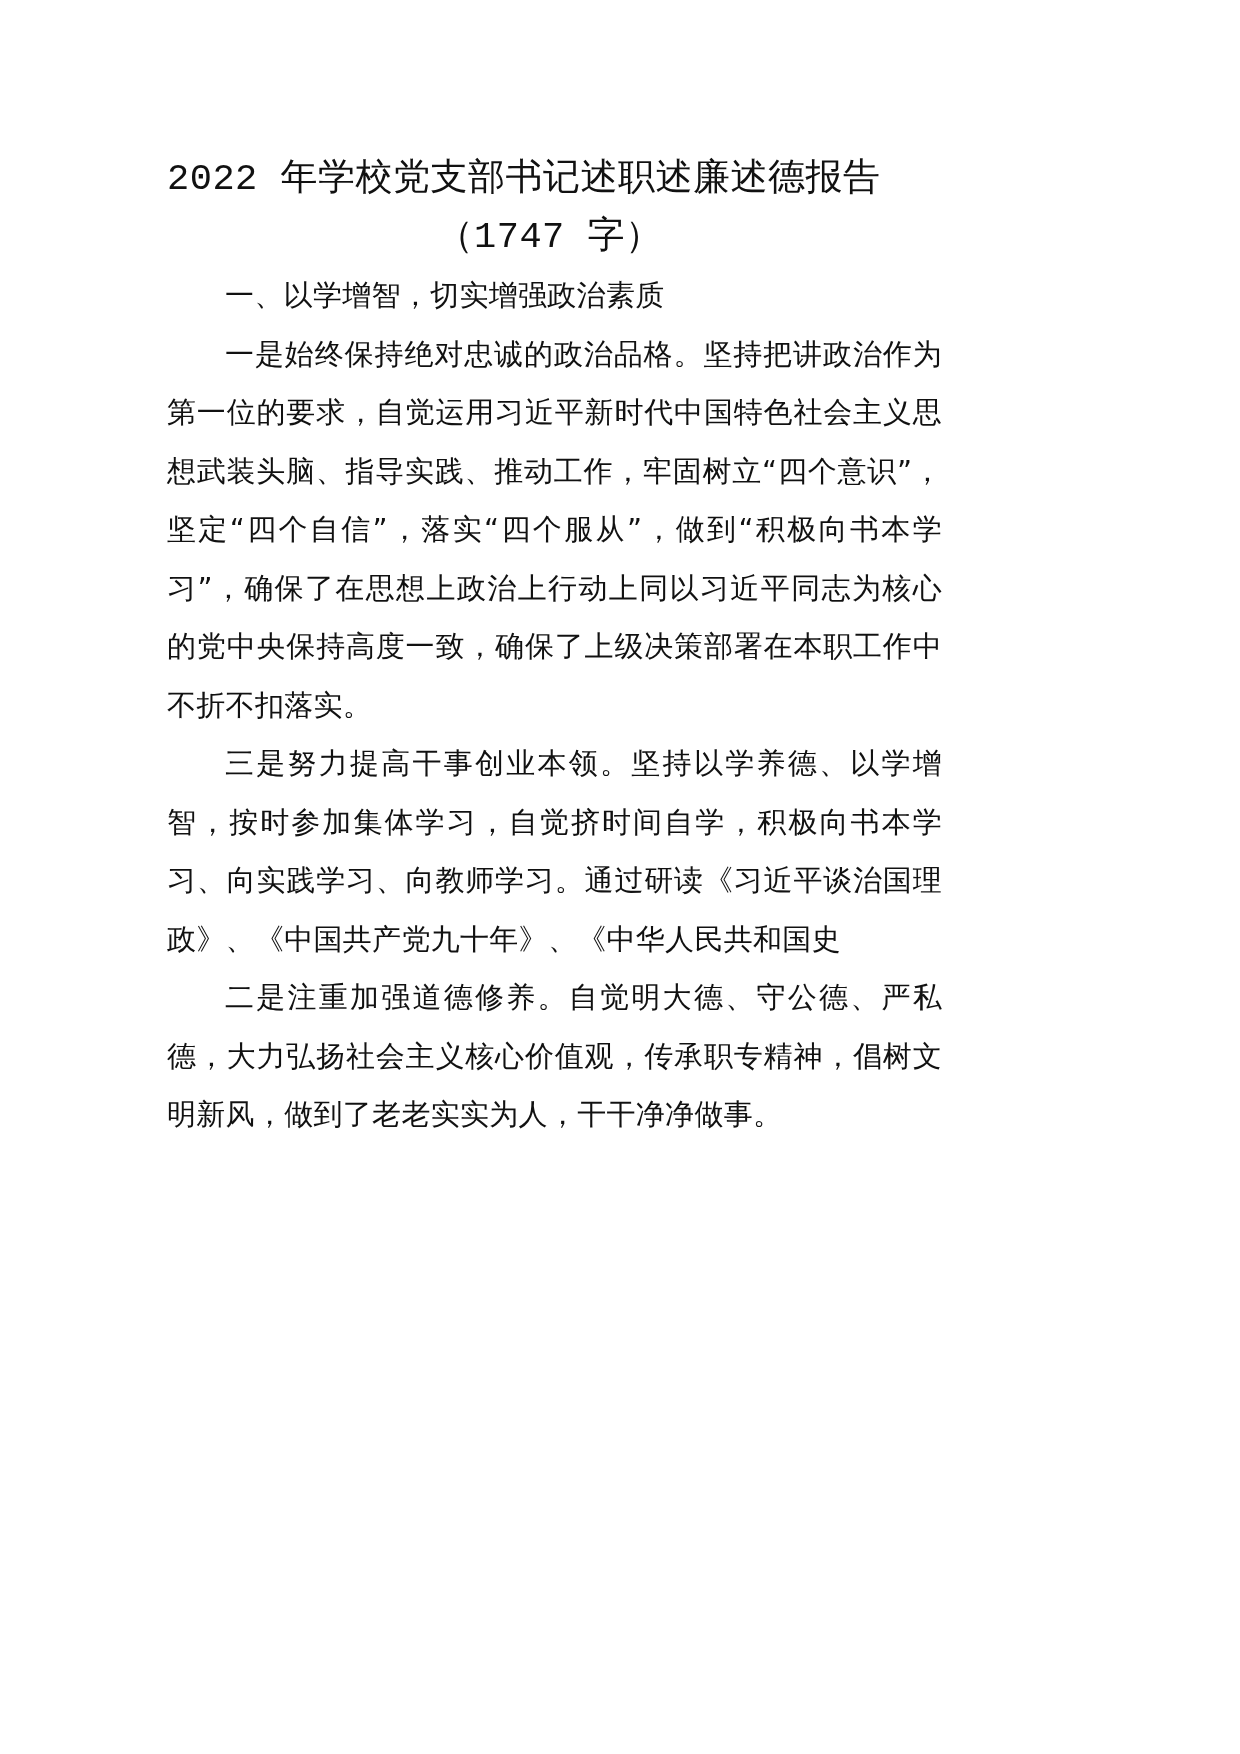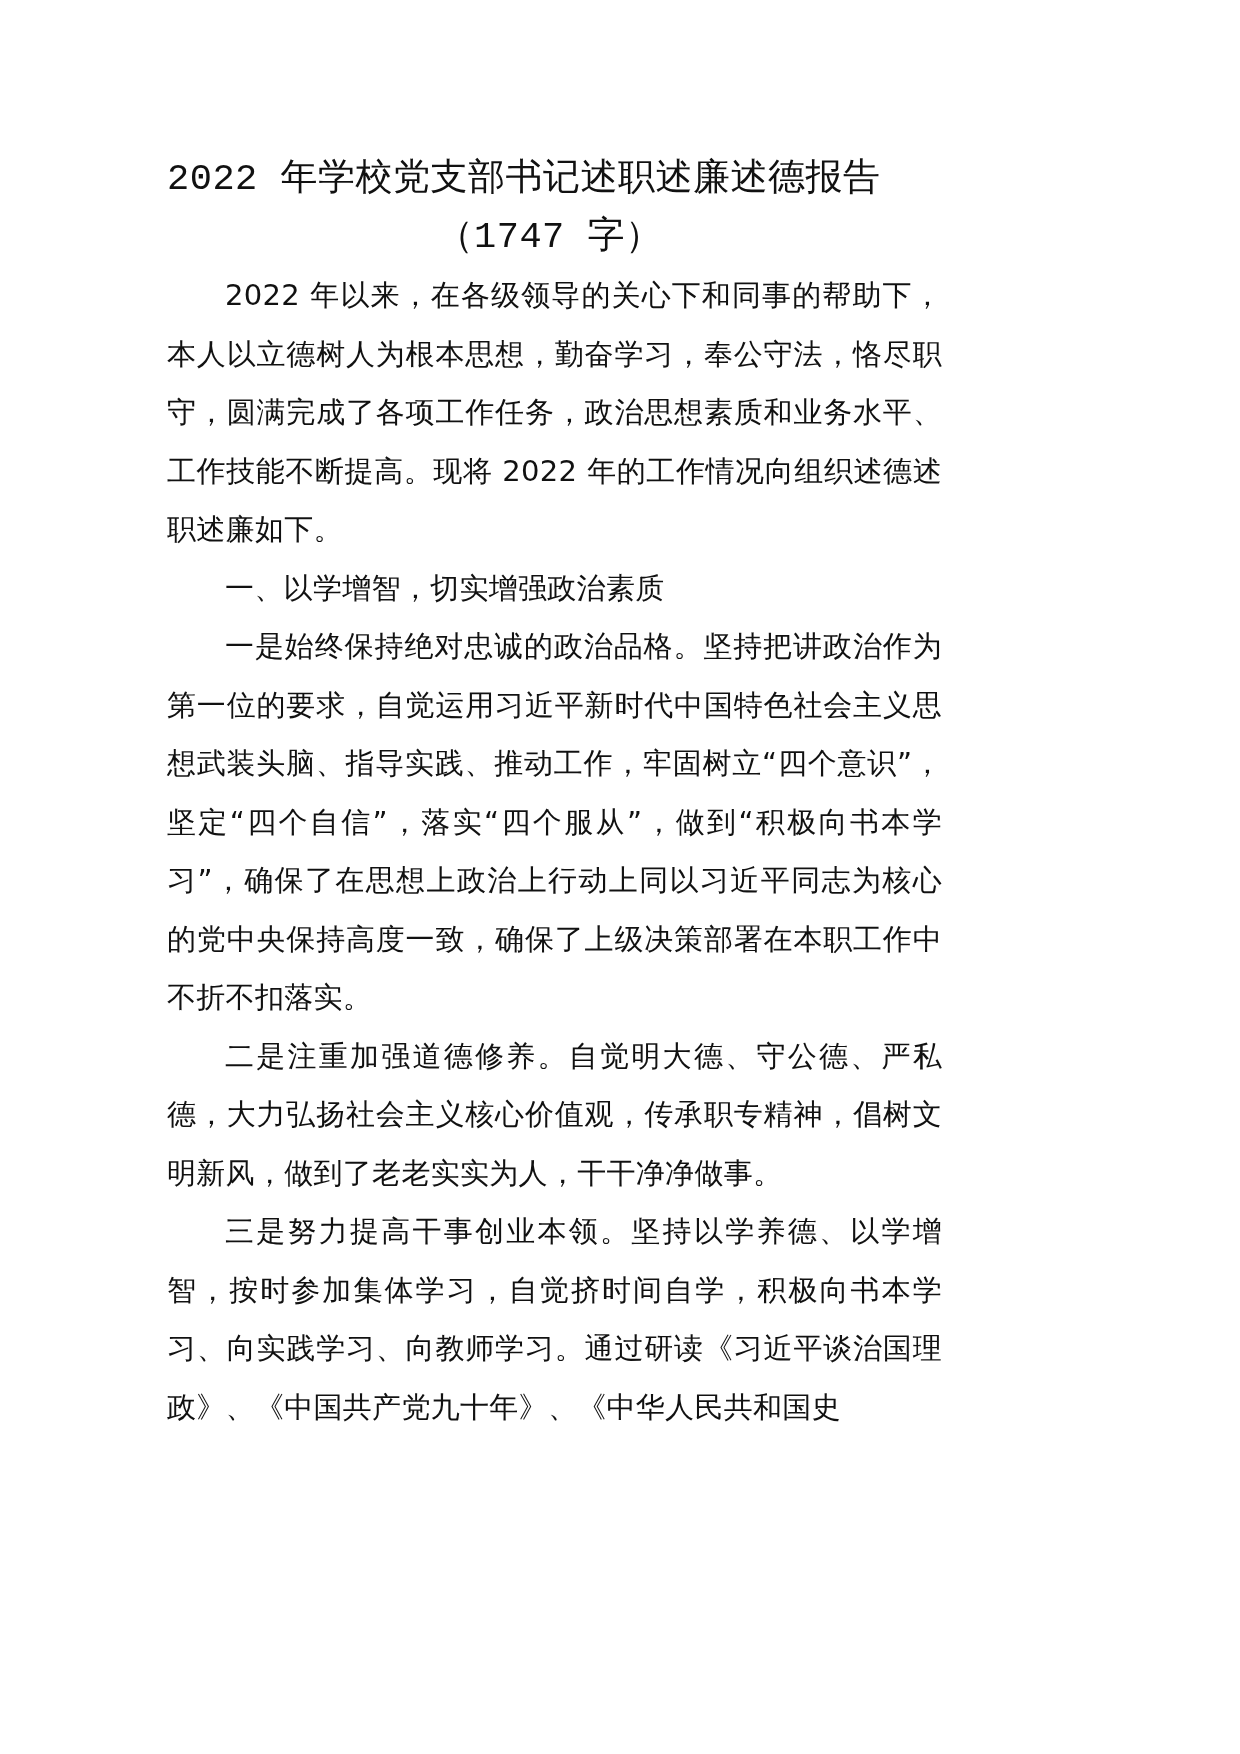--- a/index.html
+++ b/index.html
@@ -20,18 +20,17 @@
   .heading { text-indent: 58px; }
 </style>
 </head>
 <body>
 
 <div class="page">
   <h1 class="title">
     <div>2022 年学校党支部书记述职述廉述德报告</div>
     <div class="title-sub">（1747 字）</div>
   </h1>
-  <p class="p indent">2022 年以来，在各级领导的关心下和同事的帮助下，本人以立德树人为根本思想，勤奋学习，奉公守法，恪尽职守，圆满完成了各项工作任务，政治思想素质和业务水平、工作技能不断提高。现将 2022 年的工作情况向组织述德述职述廉如下。</p>
   <p class="p heading">一、以学增智，切实增强政治素质</p>
   <p class="p indent">一是始终保持绝对忠诚的政治品格。坚持把讲政治作为第一位的要求，自觉运用习近平新时代中国特色社会主义思想武装头脑、指导实践、推动工作，牢固树立“四个意识”，坚定“四个自信”，落实“四个服从”，做到“积极向书本学习”，确保了在思想上政治上行动上同以习近平同志为核心的党中央保持高度一致，确保了上级决策部署在本职工作中不折不扣落实。</p>
+  <p class="p indent">三是努力提高干事创业本领。坚持以学养德、以学增智，按时参加集体学习，自觉挤时间自学，积极向书本学习、向实践学习、向教师学习。通过研读《习近平谈治国理政》、《中国共产党九十年》、《中华人民共和国史</p>
   <p class="p indent">二是注重加强道德修养。自觉明大德、守公德、严私德，大力弘扬社会主义核心价值观，传承职专精神，倡树文明新风，做到了老老实实为人，干干净净做事。</p>
-  <p class="p indent">三是努力提高干事创业本领。坚持以学养德、以学增智，按时参加集体学习，自觉挤时间自学，积极向书本学习、向实践学习、向教师学习。通过研读《习近平谈治国理政》、《中国共产党九十年》、《中华人民共和国史</p>
 </div>
 
 </body></html>

